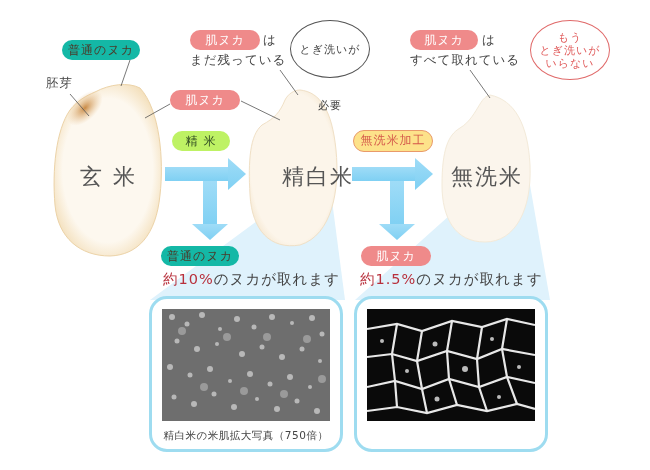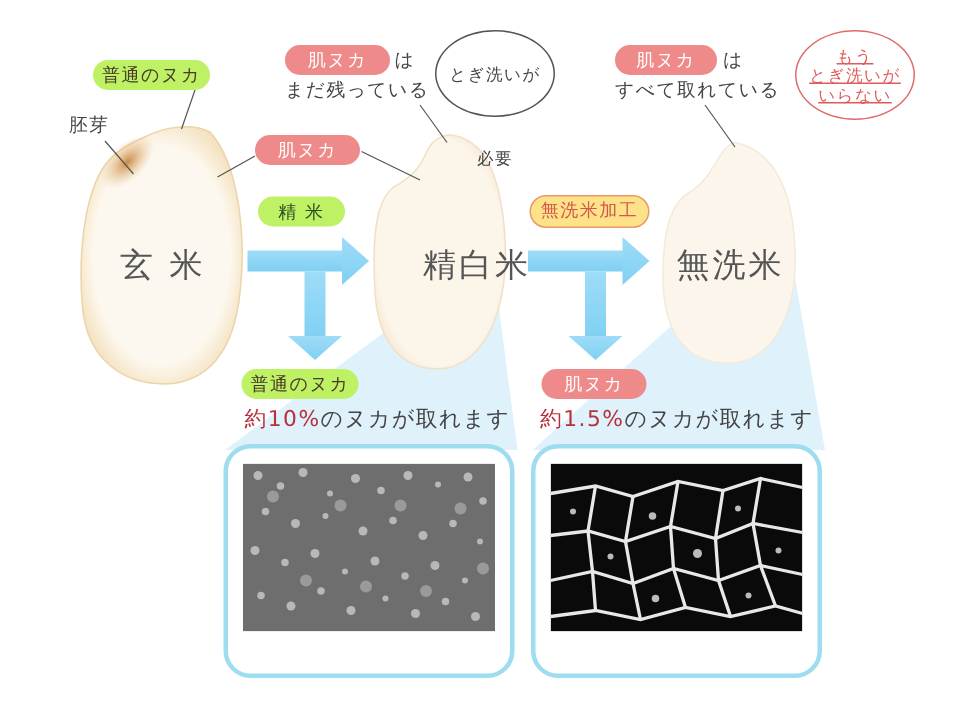--- a/index.html
+++ b/index.html
@@ -7,21 +7,21 @@
     width: 650px; height: 470px; position: relative; overflow: hidden;
     background: #ffffff;
     font-family: "DejaVu Sans", "Liberation Sans", sans-serif;
     color: #444;
   }
   svg.bg { position: absolute; left: 0; top: 0; }
   .pill {
     position: absolute; border-radius: 11px; text-align: center;
     font-size: 12px; line-height: 20px; height: 20px; letter-spacing: 1px;
   }
-  .pill.orange { background: #bef264; color: #4a3a2a; text-align: center; }
+  .pill.orange { background: #14b8a6; color: #4a3a2a; text-align: center; }
   .pill.pink { background: #ef8a8a; color: #ffffff; }
   .pill.green { background: #bef264; color: #2f4a22; }
   .pill.yellow { background: #fde28a; color: #d4584a; border: 1px solid #e99a6a; line-height: 18px; }
   .note { position: absolute; font-size: 12.5px; line-height: 18px; color: #444; letter-spacing: 1px; white-space: nowrap; }
   .bubble {
     position: absolute; border-radius: 50%; text-align: center;
     font-size: 11px; line-height: 13px; letter-spacing: 1px;
     display: flex; flex-direction: column; justify-content: center; align-items: center;
     background: #fff;
   }
@@ -127,21 +127,21 @@
 
 <div class="pill pink" style="left:410px; top:30px; width:68px;">肌ヌカ</div>
 <div class="note" style="left:482px; top:31px;">は</div>
 <div class="note" style="left:410px; top:51px;">すべて取れている</div>
 
 <div class="bubble dark" style="left:290px; top:20px; width:78px; height:56px;gap:43px;">
   <span>まだ</span>
   <span>とぎ洗いが</span>
   <span>必要</span>
 </div>
-<div class="bubble red" style="left:530px; top:20px; width:78px; height:58px;text-decoration:underline;">
+<div class="bubble red" style="left:530px; top:20px; width:78px; height:58px;">
   <span>もう</span>
   <span>とぎ洗いが</span>
   <span>いらない</span>
 </div>
 
 <div class="pill green" style="left:172px; top:131px; width:58px;">精 米</div>
 <div class="pill yellow" style="left:353px; top:130px; width:78px;">無洗米加工</div>
 
 <div class="pill orange" style="left:161px; top:246px; width:78px;">普通のヌカ</div>
 <div class="pill pink" style="left:361px; top:246px; width:70px;">肌ヌカ</div>
@@ -198,20 +198,21 @@
           <circle cx="65" cy="28" r="4"></circle>
           <circle cx="105" cy="28" r="4"></circle>
           <circle cx="145" cy="30" r="4"></circle>
         <circle cx="42" cy="78" r="4"></circle>
           <circle cx="82" cy="82" r="4"></circle>
           <circle cx="122" cy="85" r="4"></circle>
           <circle cx="160" cy="70" r="4"></circle>
       </g>
     </svg>
   </div>
+  <div class="caption">精白米の米肌拡大写真（750倍）</div>
 </div>
 
 <div class="photo-box" style="left:354px; top:296px;">
   <div class="photo">
     <svg width="168" height="112" viewBox="0 0 168 112">
       <rect width="168" height="112" fill="#0a0a0a"></rect>
       <g stroke="#e8e8e8" stroke-width="2.2" fill="none">
         <path d="M0,20 L30,15 L55,22 L85,12 L115,18 L140,10 L168,16"></path>
         <path d="M0,48 L25,45 L50,52 L80,42 L110,50 L135,40 L168,46"></path>
         <path d="M0,78 L28,72 L55,80 L82,70 L112,78 L140,68 L168,74"></path>

